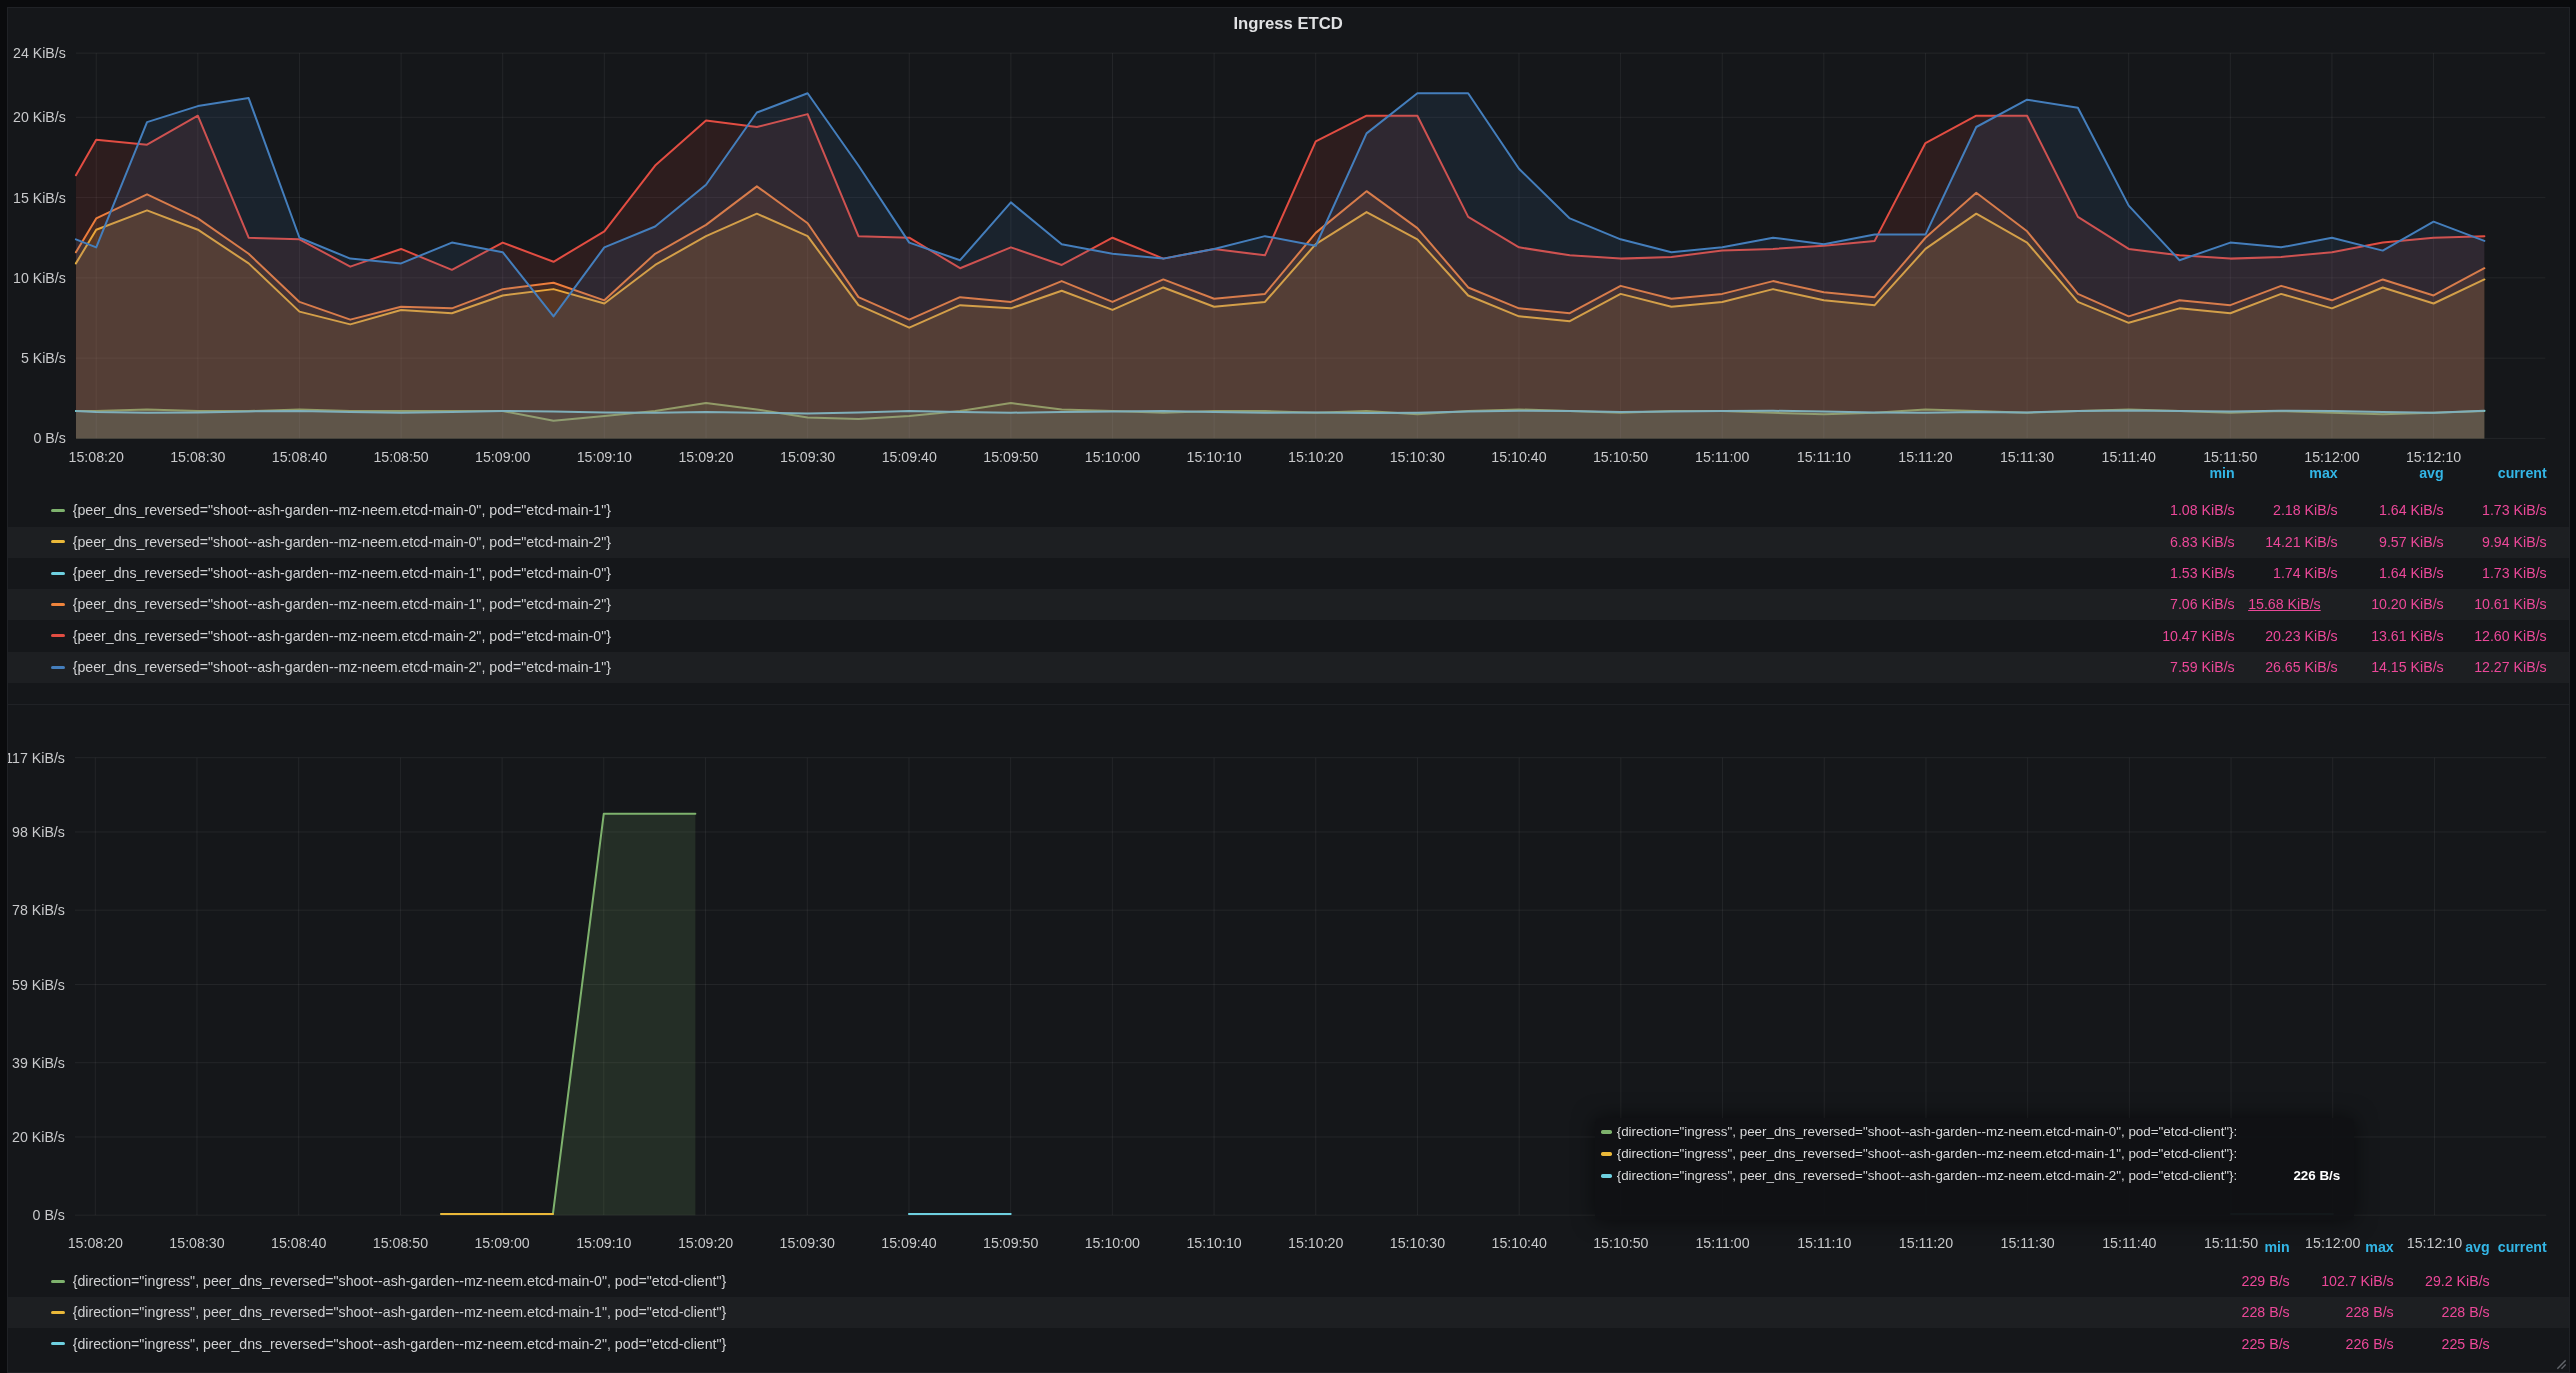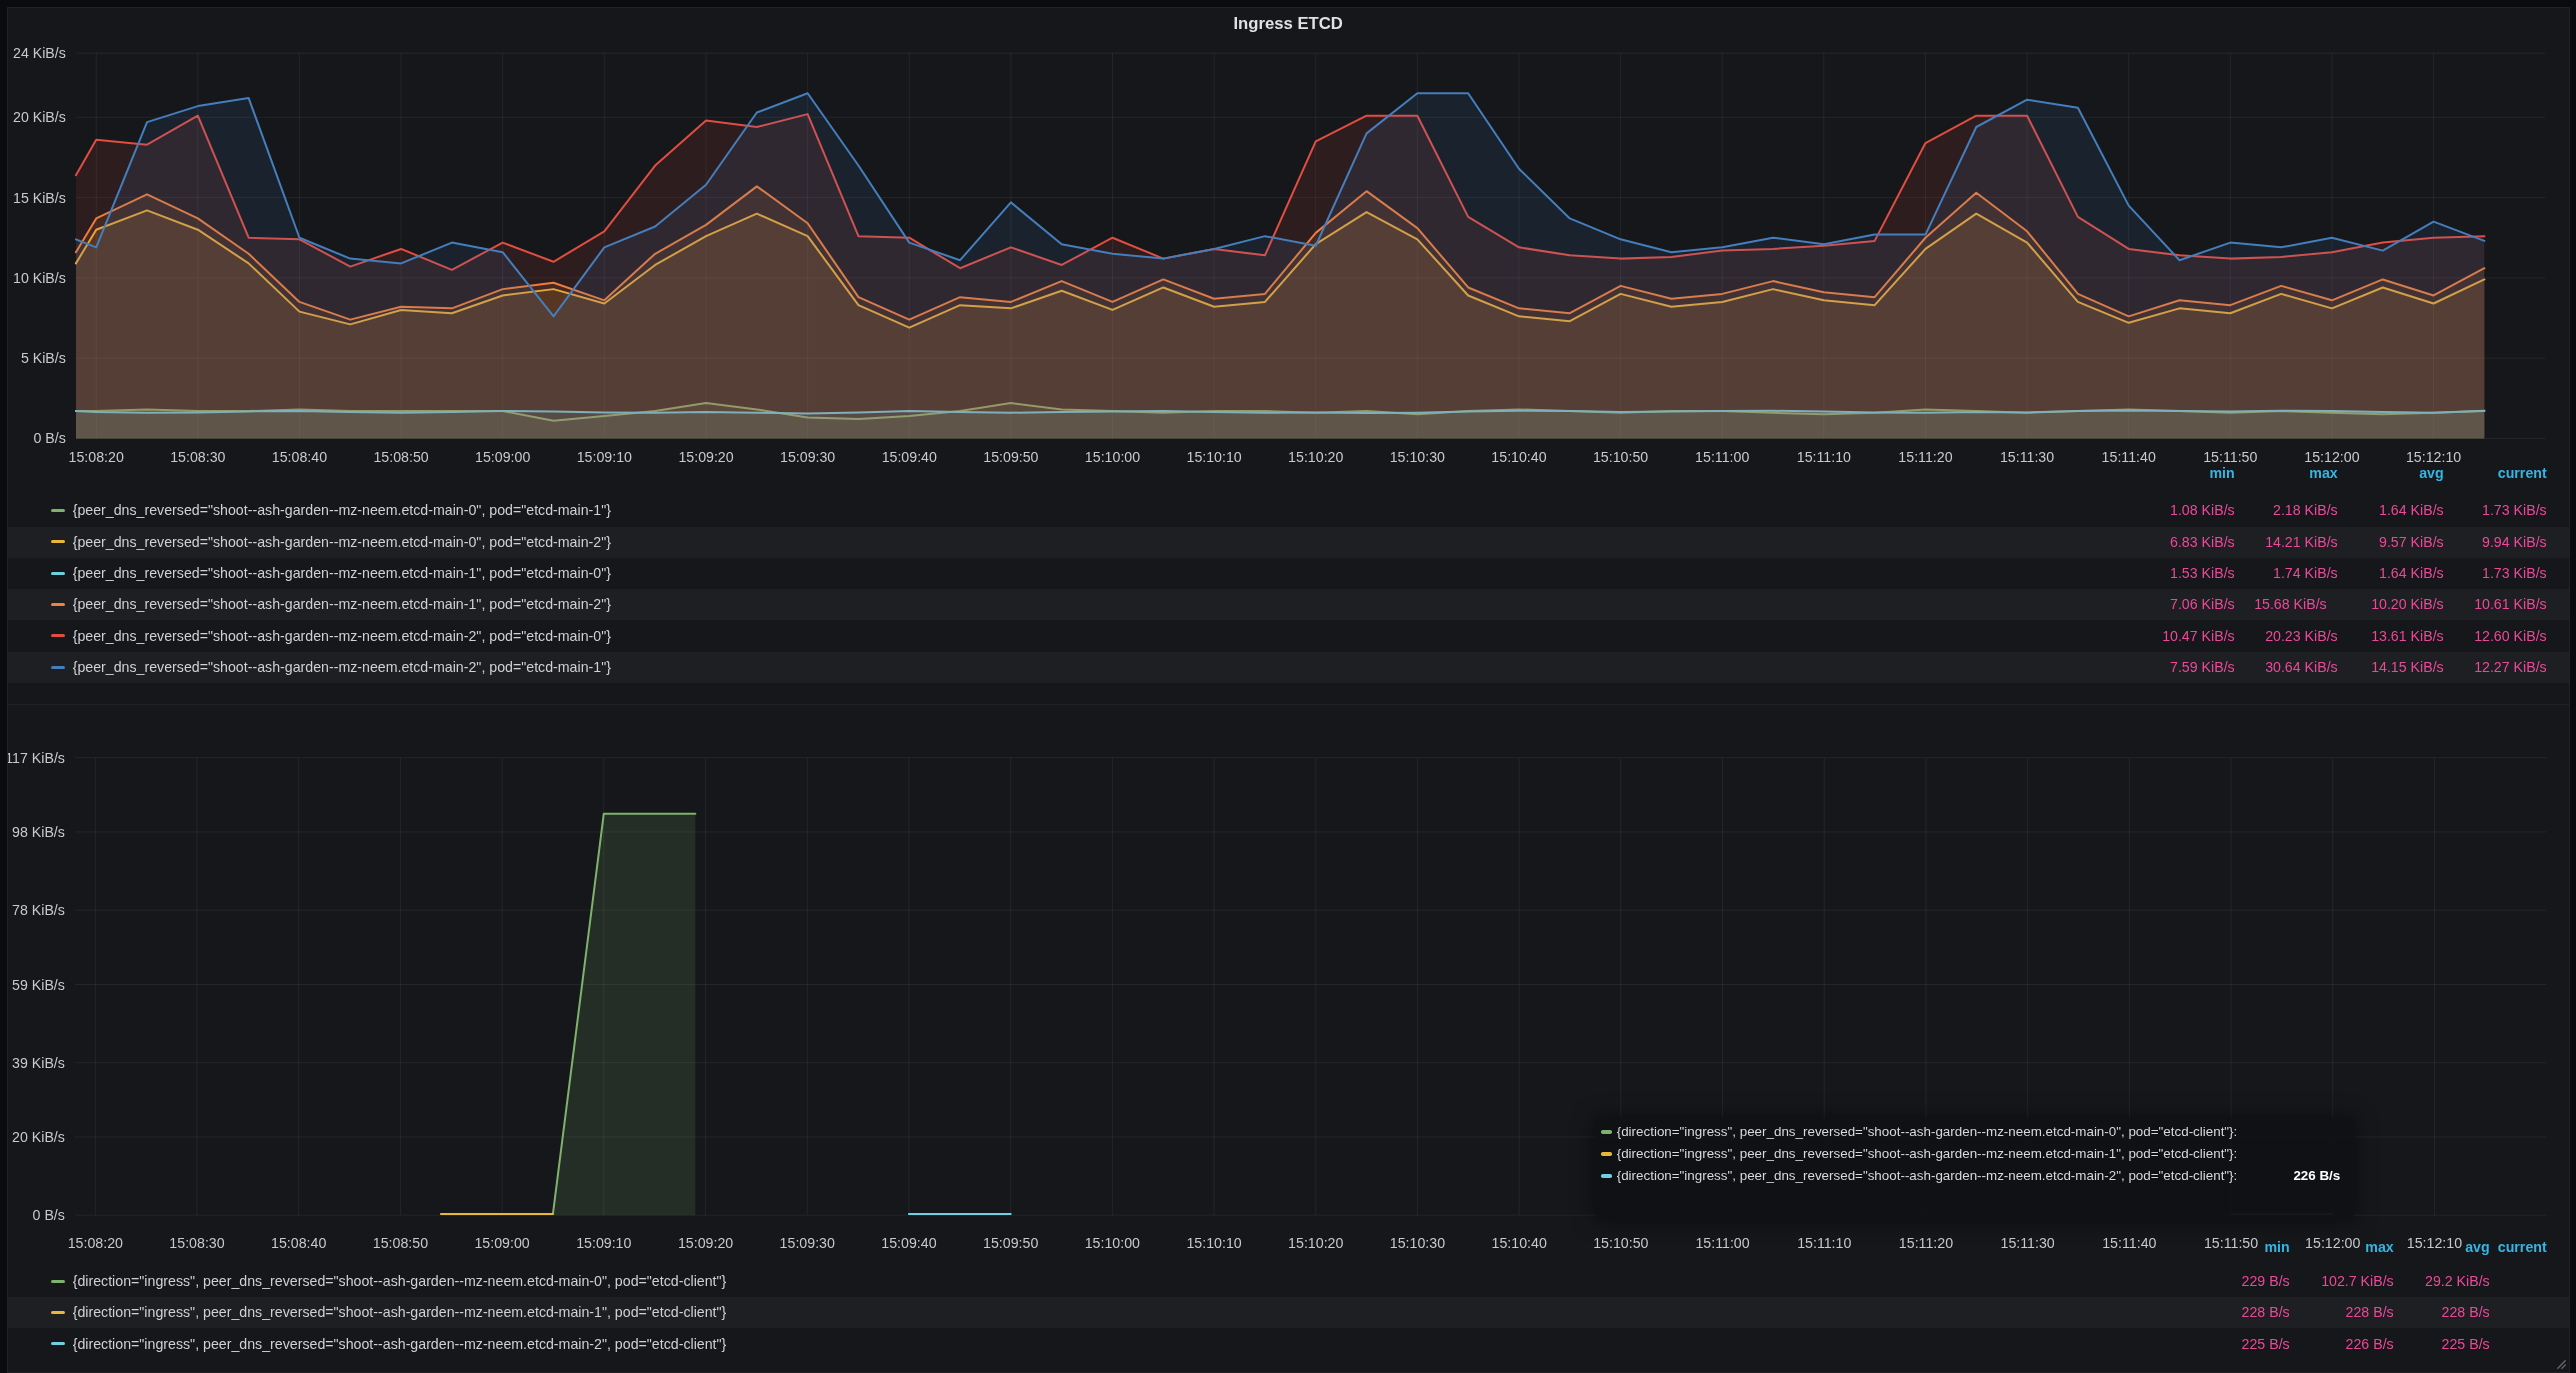--- a/index.html
+++ b/index.html
@@ -136,33 +136,33 @@
       <div class="lg-val" style="top: 519px; right: 22px;">9.94 KiB/s</div>
       <div class="lg-swatch" style="top: 564px; background: rgb(110, 208, 224);"></div>
       <div class="lg-label" style="top: 550px;">{peer_dns_reversed="shoot--ash-garden--mz-neem.etcd-main-1", pod="etcd-main-0"}</div>
       <div class="lg-val" style="top: 550px; right: 334px;">1.53 KiB/s</div>
       <div class="lg-val" style="top: 550px; right: 231px;">1.74 KiB/s</div>
       <div class="lg-val" style="top: 550px; right: 125px;">1.64 KiB/s</div>
       <div class="lg-val" style="top: 550px; right: 22px;">1.73 KiB/s</div>
       <div class="lg-swatch" style="top: 595px; background: rgb(239, 132, 60);"></div>
       <div class="lg-label" style="top: 581px;">{peer_dns_reversed="shoot--ash-garden--mz-neem.etcd-main-1", pod="etcd-main-2"}</div>
       <div class="lg-val" style="top: 581px; right: 334px;">7.06 KiB/s</div>
-      <div class="lg-val" style="top: 581px; right: 242px;">15.68 KiB/s</div>
+      <div class="lg-val" style="top: 581px; right: 248px; text-decoration: underline;">15.68 KiB/s</div>
       <div class="lg-val" style="top: 581px; right: 125px;">10.20 KiB/s</div>
       <div class="lg-val" style="top: 581px; right: 22px;">10.61 KiB/s</div>
       <div class="lg-swatch" style="top: 626px; background: rgb(226, 77, 66);"></div>
       <div class="lg-label" style="top: 613px;">{peer_dns_reversed="shoot--ash-garden--mz-neem.etcd-main-2", pod="etcd-main-0"}</div>
       <div class="lg-val" style="top: 613px; right: 334px;">10.47 KiB/s</div>
       <div class="lg-val" style="top: 613px; right: 231px;">20.23 KiB/s</div>
       <div class="lg-val" style="top: 613px; right: 125px;">13.61 KiB/s</div>
       <div class="lg-val" style="top: 613px; right: 22px;">12.60 KiB/s</div>
       <div class="lg-swatch" style="top: 658px; background: rgb(68, 126, 188);"></div>
       <div class="lg-label" style="top: 644px;">{peer_dns_reversed="shoot--ash-garden--mz-neem.etcd-main-2", pod="etcd-main-1"}</div>
       <div class="lg-val" style="top: 644px; right: 334px;">7.59 KiB/s</div>
-      <div class="lg-val" style="top: 644px; right: 231px;">30.64 KiB/s</div>
+      <div class="lg-val" style="top: 644px; right: 231px;">26.65 KiB/s</div>
       <div class="lg-val" style="top: 644px; right: 125px;">14.15 KiB/s</div>
       <div class="lg-val" style="top: 644px; right: 22px;">12.27 KiB/s</div>
     </div>
 </div>
 
 <div class="panel" id="panel2">
   <svg class="chart" id="chart2" width="2561" height="557" viewBox="0 0 3062 666">
       <line x1="104.3" x2="104.3" y1="63" y2="610" class="grid"></line>
       <text x="104.3" y="649" class="tick" text-anchor="middle">15:08:20</text>
       <line x1="225.9" x2="225.9" y1="63" y2="610" class="grid"></line>

